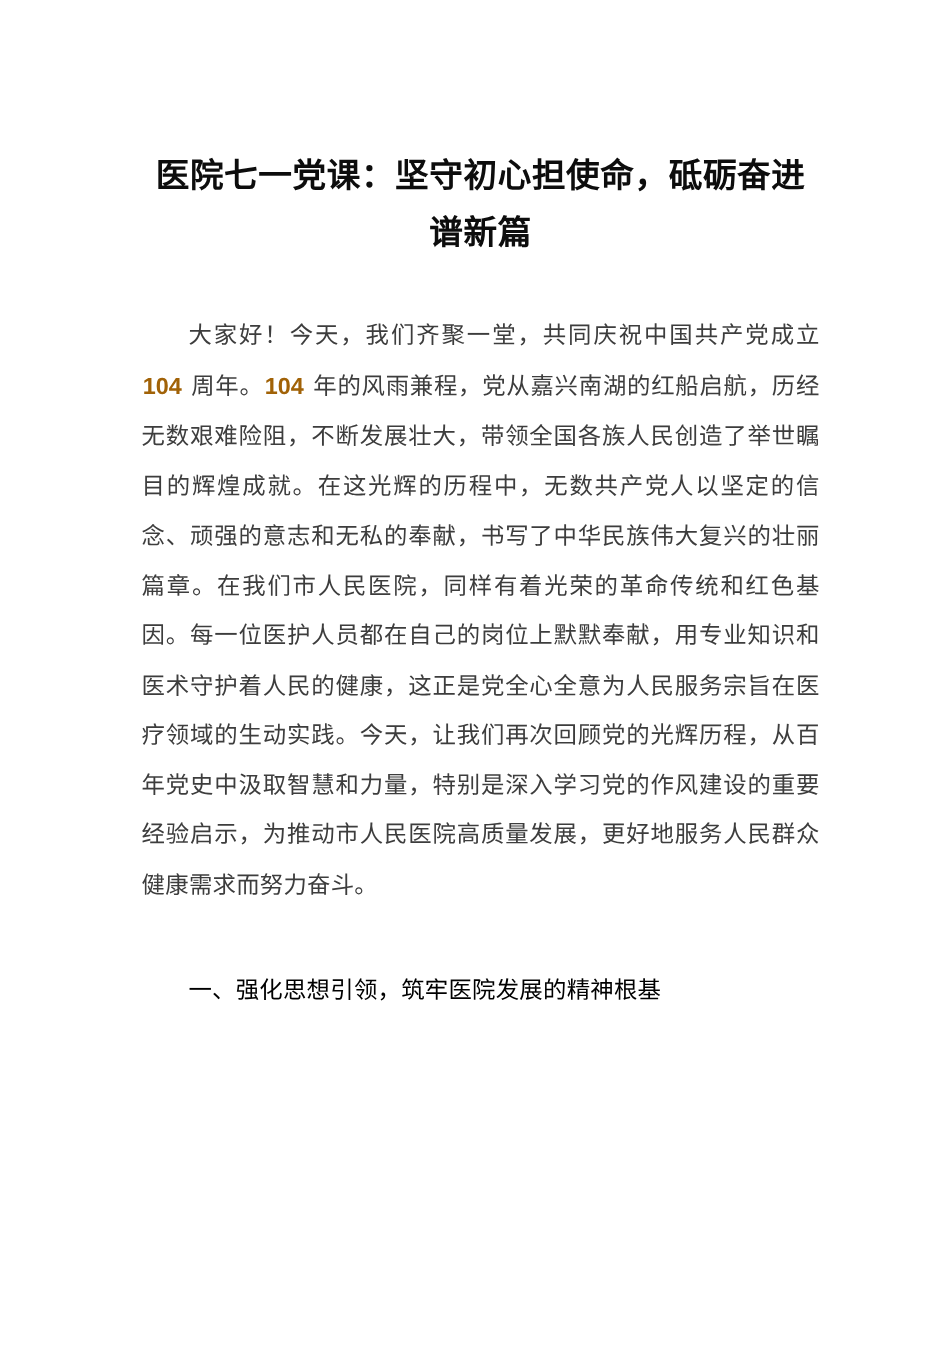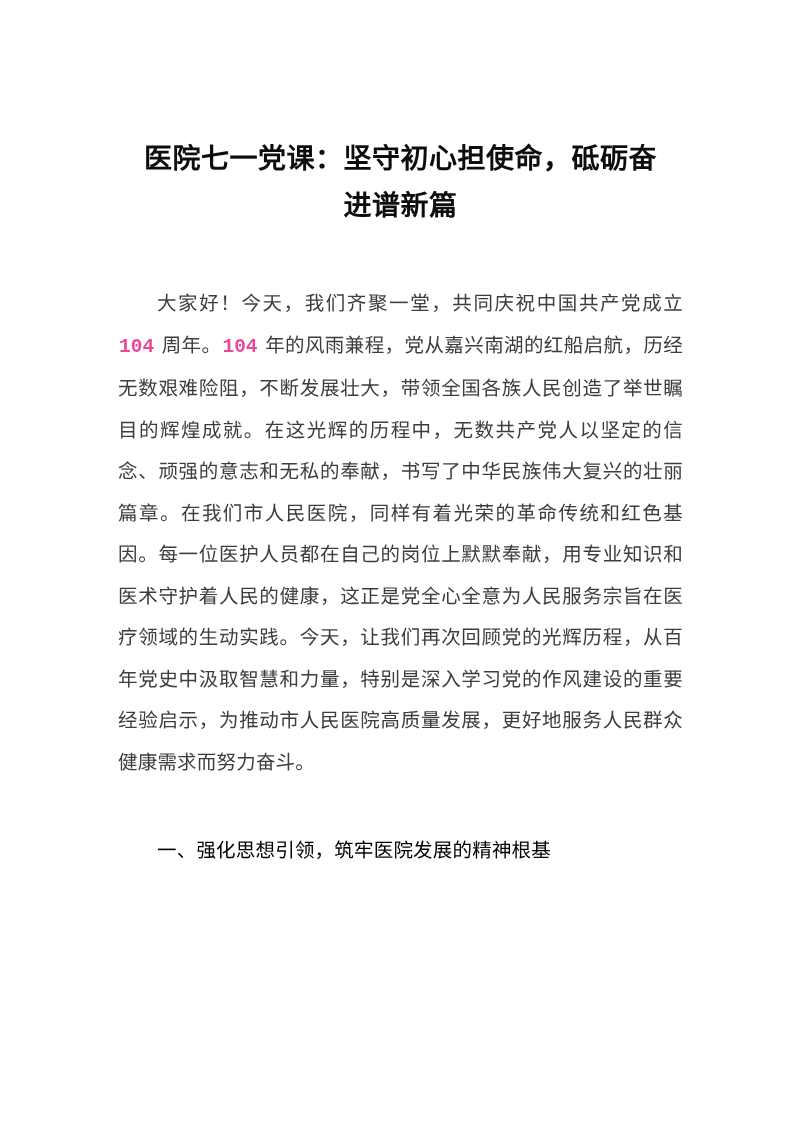--- a/index.html
+++ b/index.html
@@ -23,21 +23,21 @@
   
   .doc-body {
     position: absolute;
     left: 118px;
     top: 0;
     width: 565px;
   }
 
   
   .doc-title {
-    margin: 12px;
+    margin: 0;
     padding-top: 123px;
     font-family: "DejaVu Serif", "Liberation Serif", serif;
     font-size: 28px;
     line-height: 47px;
     font-weight: 600;
     color: #0d0d0d;
     text-align: center;
     letter-spacing: 0.5px;
     white-space: normal;
   }
@@ -60,23 +60,23 @@
     line-height: 41.5px;
     color: #3d3d3d;
     text-align: justify;
     text-justify: inter-ideograph;
     text-indent: 2em;
     letter-spacing: 0.2px;
   }
 
   
   .num {
-    font-family: Liberation Mono, monospace;
+    font-family: Liberation Sans, sans-serif;
     font-weight: 700;
-    color: #ec4899;
+    color: #a16207;
     letter-spacing: 0;
     padding: 0 1px;
   }
 
   
   .section-heading {
     margin: 0;
     padding-top: 47px;
     font-size: 19.5px;
     line-height: 41.5px;

